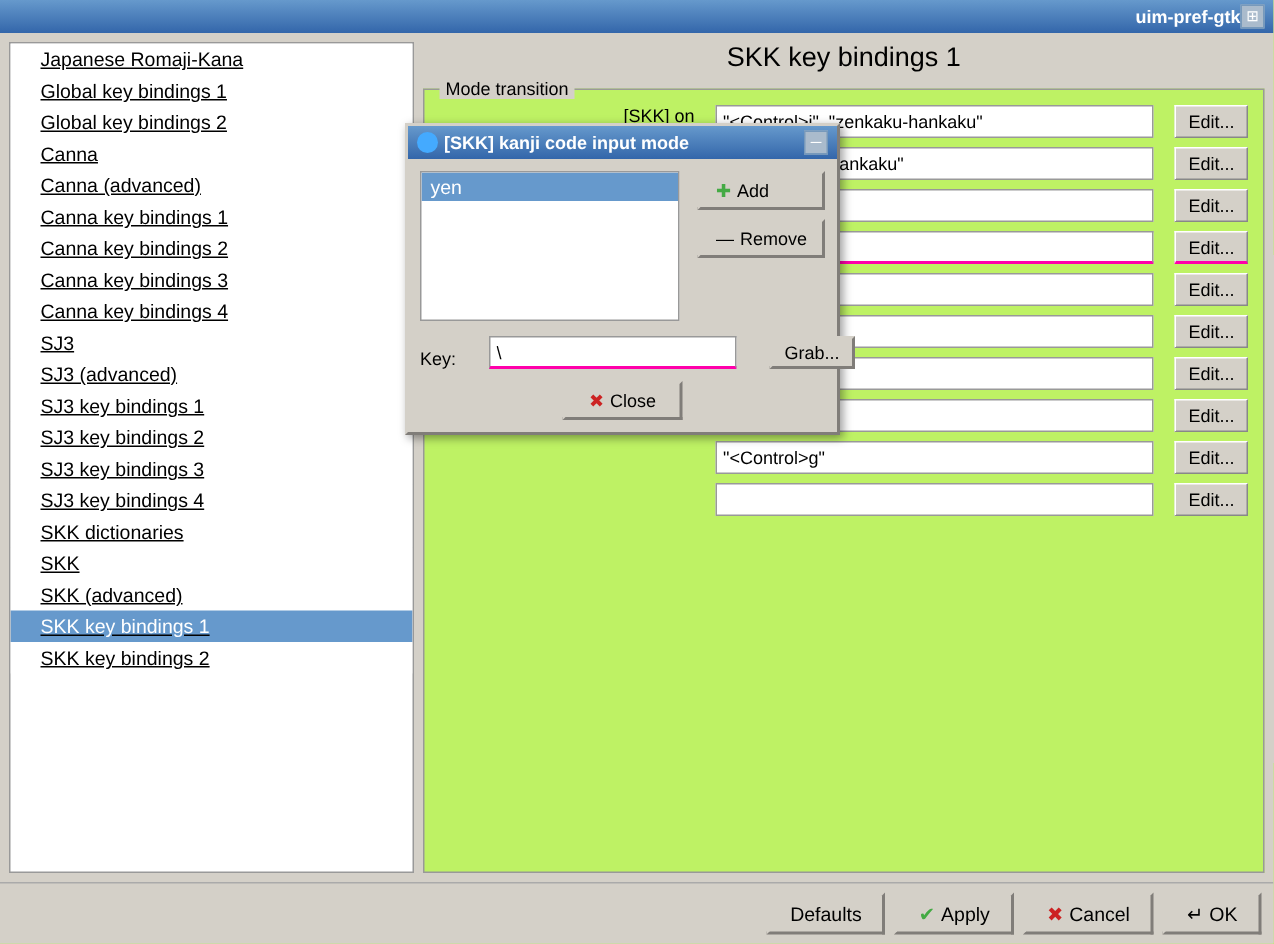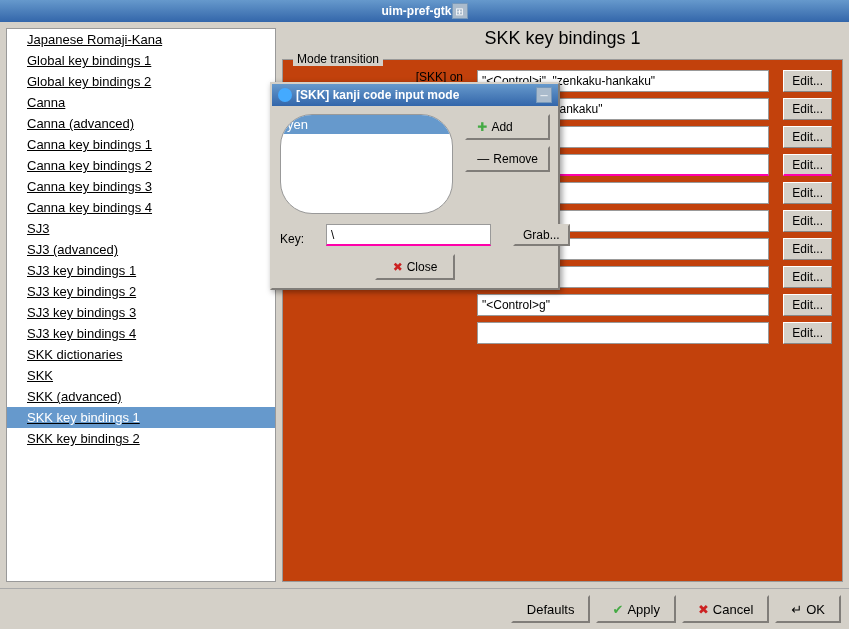--- a/index.html
+++ b/index.html
@@ -12,21 +12,21 @@
       overflow: hidden;
     }
 
     
     .titlebar {
       background: linear-gradient(to bottom, #6699cc, #3366aa);
       color: white;
       padding: 3px 6px;
       display: flex;
       align-items: center;
-      justify-content: center;
+      justify-content: flex-end;
       height: 22px;
     }
     .titlebar-title {
       font-size: 12px;
       font-weight: bold;
     }
     .titlebar-btn {
       width: 16px;
       height: 16px;
       background: #aabbcc;
@@ -91,21 +91,21 @@
       text-align: center;
       margin-bottom: 10px;
       color: #000;
     }
 
     .group-box {
       border: 1px solid #999;
       padding: 10px;
       position: relative;
       flex: 1;
-      background: #c2410c;
+      background: #bef264;
     }
     .group-label {
       position: absolute;
       top: -8px;
       left: 10px;
       background: #d4d0c8;
       padding: 0 4px;
       font-size: 12px;
     }
 
@@ -390,21 +390,21 @@
         <div class="dialog-title-text">
           <span class="dialog-title-icon"></span>
           <span>[SKK] kanji code input mode</span>
         </div>
         <div style="display:flex;gap:2px;">
           <div class="titlebar-btn">─</div>
         </div>
       </div>
       <div class="dialog-body">
         <div class="dialog-row">
-          <div class="dialog-list" style="flex:1;border-radius:32px;" id="dialog-list">
+          <div class="dialog-list" style="flex:1;" id="dialog-list">
               <div class="dialog-list-item selected">yen</div>
             </div>
           <div class="dialog-buttons">
             <button class="dialog-side-btn">
               <span class="icon-green">✚</span>
               <span>Add</span>
             </button>
             <button class="dialog-side-btn">
               <span>—</span>
               <span>Remove</span>

